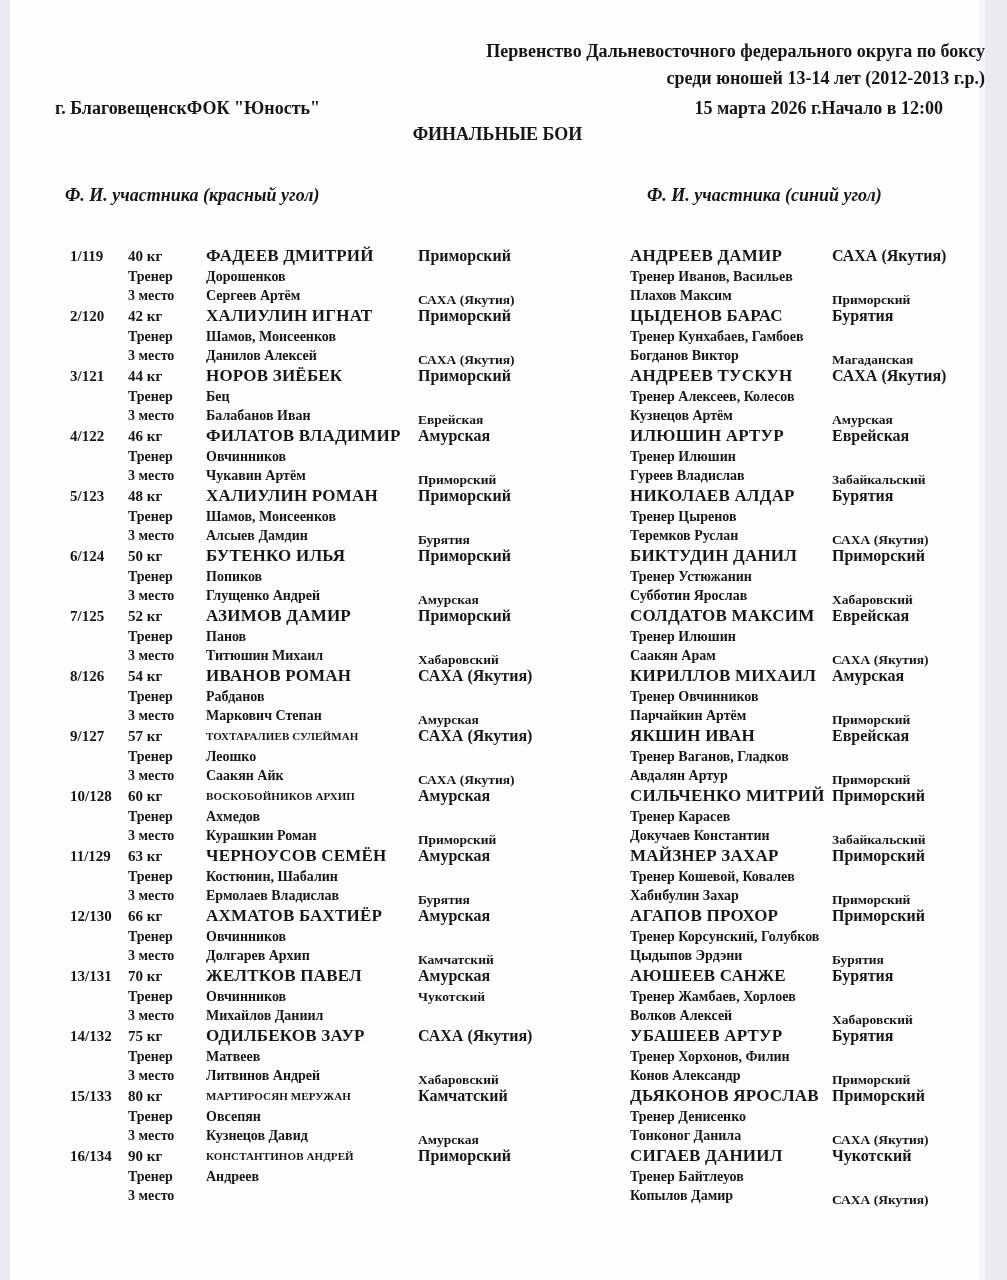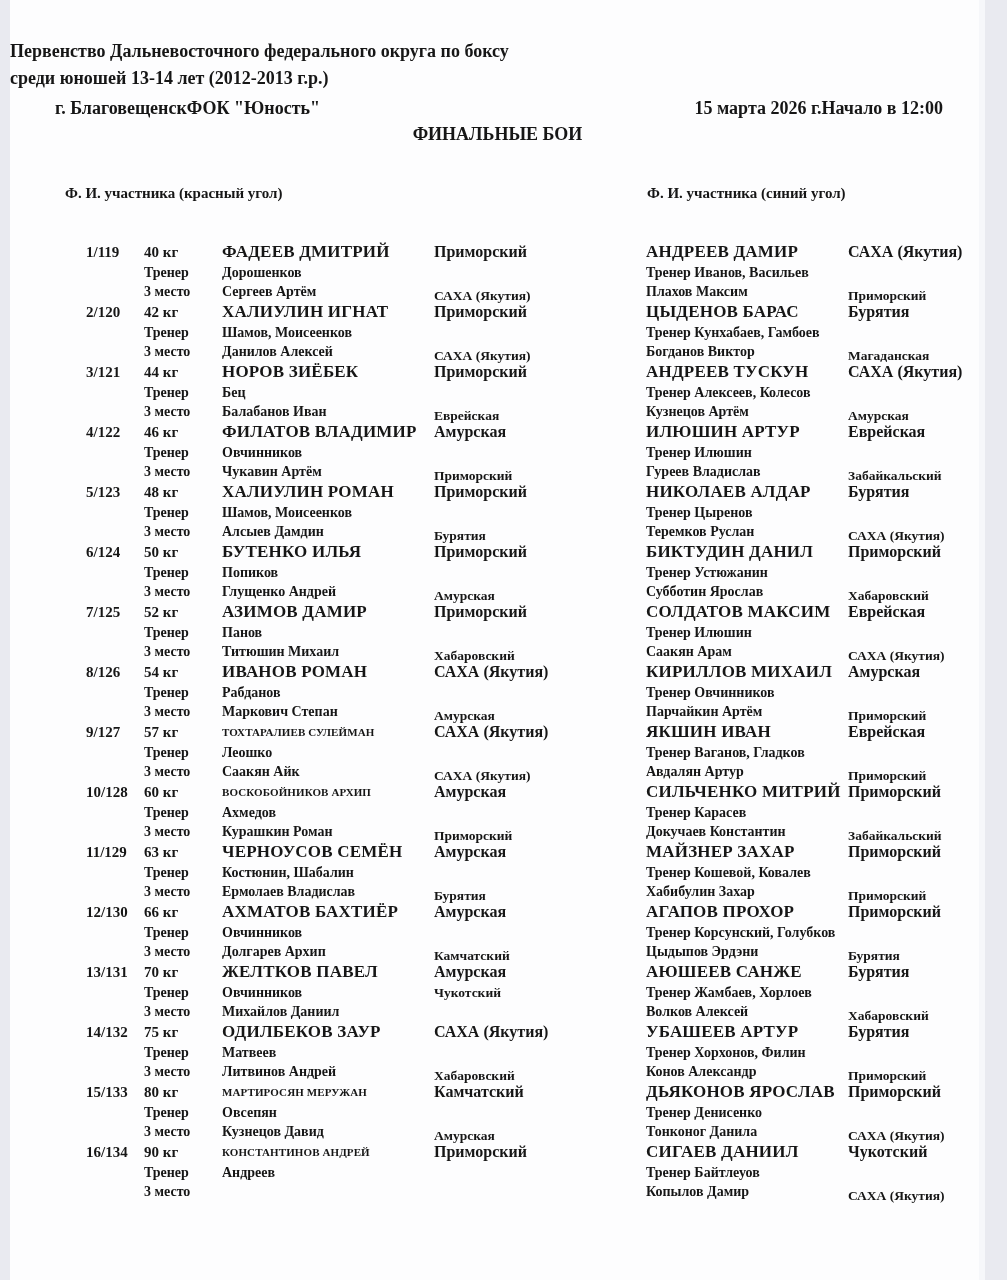--- a/index.html
+++ b/index.html
@@ -11,38 +11,39 @@
     color: #161616;
     overflow: hidden;
   }
   .page {
     position: absolute;
     left: 10px; top: 0;
     width: 975px; height: 1280px;
     background: #fdfdfe;
     box-shadow: inset -6px 0 0 #f6f7fa;
   }
-  .doc-header { padding-top: 38px; text-align: left; }
+  .doc-header { padding-top: 38px; text-align: right; }
   .title-line { font-size: 18px; line-height: 27px; }
   .loc-date-row {
     display: flex; justify-content: space-between;
     padding: 2px 42px 0 45px;
     font-size: 18px; line-height: 28px;
   }
   .loc-col, .date-col { display: flex; flex-direction: row; }
   .date-col { text-align: right; }
   .section-title { text-align: center; font-size: 18px; margin-top: 2px; }
   .corner-headers {
     display: flex;
     padding: 0 0 0 55px;
     margin-top: 40px;
-    font-size: 15px;
+    font-size: 18px;
+    font-style: italic;
   }
   .corner-headers .red-h { width: 582px; }
-  .bouts { margin-top: 40px; padding-left: 60px; margin-left: 16px; }
+  .bouts { margin-top: 40px; padding-left: 60px; }
   .bout {
     display: grid;
     grid-template-columns: 58px 78px 212px 212px 202px 1fr;
     grid-template-rows: 22px 19px 19px;
     align-items: start;
   }
   .c1 { grid-column: 1; } .c2 { grid-column: 2; } .c3 { grid-column: 3; }
   .c4 { grid-column: 4; } .c5 { grid-column: 5; } .c6 { grid-column: 6; }
   .r1 { grid-row: 1; } .r2 { grid-row: 2; } .r3 { grid-row: 3; }
   .num, .weight { font-size: 15px; line-height: 20px; }

